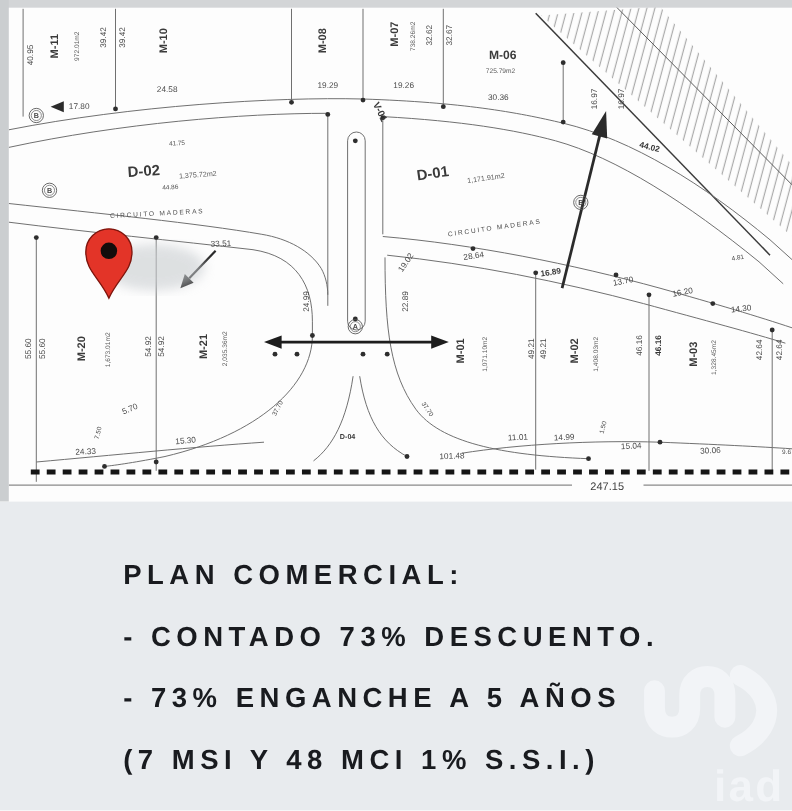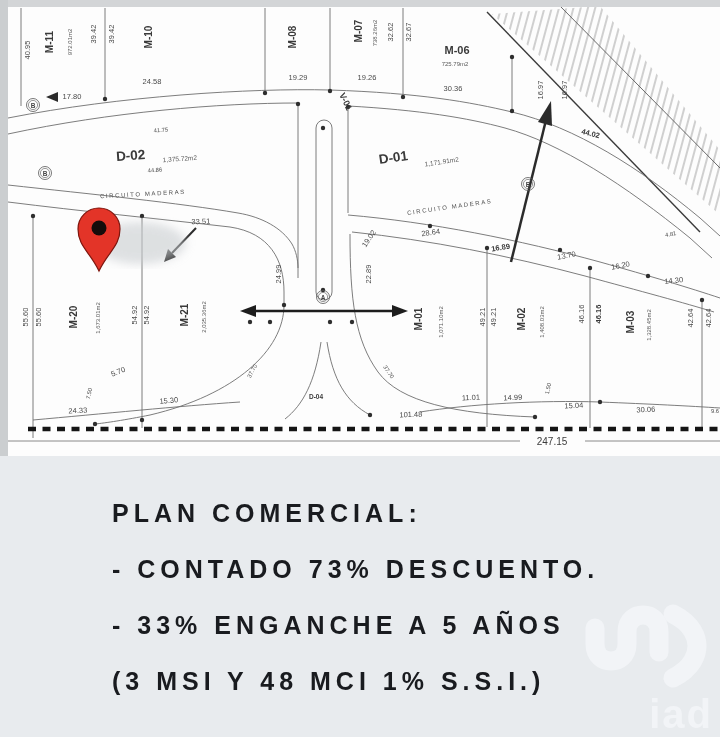--- a/index.html
+++ b/index.html
@@ -12,21 +12,21 @@
   .d{font-size:7.5px;fill:#4a4a4a;text-anchor:middle;}
   .sm{font-size:5.8px;}
   .bd{font-weight:bold;fill:#383838;}
   .lot{font-size:10px;font-weight:bold;fill:#3a3a3a;text-anchor:middle;}
   .lotbig{font-size:13.5px;}
   .area{font-size:6px;fill:#5a5a5a;text-anchor:middle;font-weight:normal;}
   .street{font-size:6px;letter-spacing:1.6px;fill:#4e4e4e;text-anchor:middle;}
   .total{font-size:10px;fill:#3c3c3c;text-anchor:middle;}
   .mk{font-size:6.5px;fill:#444;text-anchor:middle;font-weight:bold;}
   .info{position:absolute;top:456px;left:0;width:720px;height:281px;background:#e8ebee;}
-  .info-lines{position:absolute;left:112px;top:41px;display:flex;flex-direction:column;gap:24px;}
+  .info-lines{position:absolute;left:112px;top:51px;display:flex;flex-direction:column;gap:24px;}
   .info-line{font-size:25px;line-height:32px;font-weight:bold;color:#191b1f;
              letter-spacing:5px;white-space:nowrap;}
   .wm{position:absolute;right:0px;top:138px;width:145px;height:145px;}
   .wm text{fill:#f2f4f7;font-weight:bold;font-size:40px;letter-spacing:2px;text-anchor:end;}
 </style>
 </head>
 <body>
 
 <div class="screen">
 
@@ -256,18 +256,18 @@
       <g stroke="#f2f4f7" stroke-width="19" fill="none" stroke-linecap="round">
         <path d="M 20,34 L 20,50 C 20,62 28,67 36,67 C 44,67 52,62 52,50 L 52,38 C 52,26 60,21 68,21 C 76,21 84,26 84,38 L 84,58"></path>
         <path d="M 98,20 C 118,30 122,44 122,52 C 122,60 118,74 98,84"></path>
       </g>
       <text x="138" y="134">iad</text>
     </svg>
 
     <div class="info-lines">
       <div class="info-line">PLAN COMERCIAL:</div>
       <div class="info-line">- CONTADO 73% DESCUENTO.</div>
-      <div class="info-line">- 33% ENGANCHE A 5 AÑOS</div>
-      <div class="info-line">(3 MSI Y 48 MCI 1% S.S.I.)</div>
+      <div class="info-line">- 73% ENGANCHE A 5 AÑOS</div>
+      <div class="info-line">(7 MSI Y 48 MCI 1% S.S.I.)</div>
     </div>
   </div>
 
 </div>
 
 </body></html>

